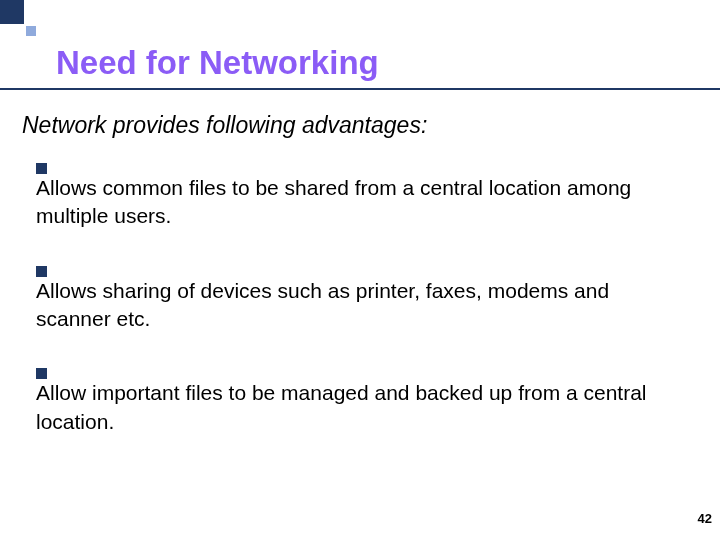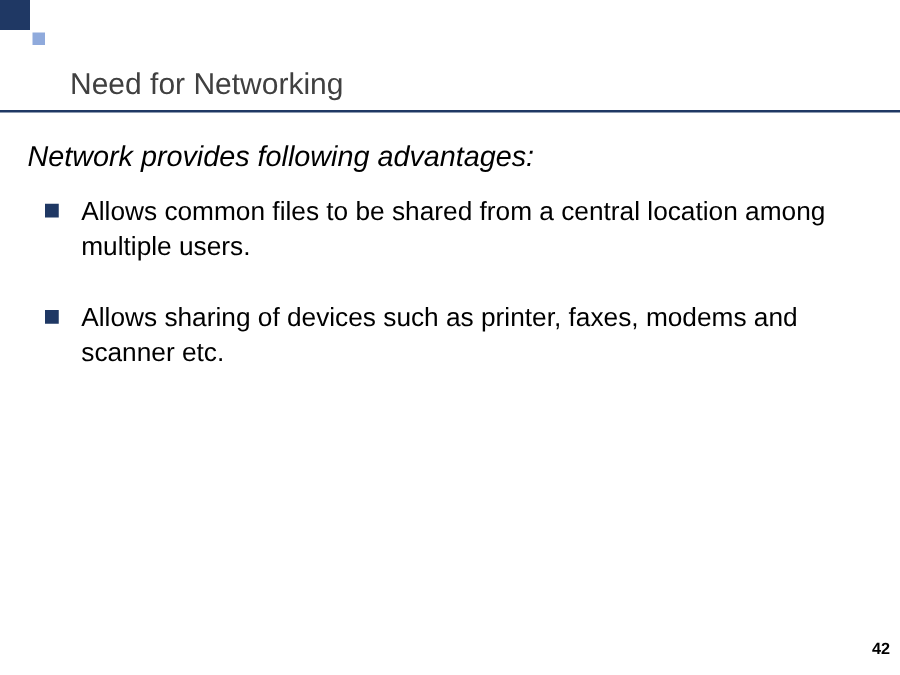--- a/index.html
+++ b/index.html
@@ -47,42 +47,43 @@
     left: 0;
     width: 720px;
     height: 48px;
     border-bottom: 2px solid #1f3864;
     box-sizing: border-box;
   }
   .title {
     position: absolute;
     left: 56px;
     bottom: 6px;
-    font-size: 24px;
-    font-weight: normal;
-    color: #404040;
+    font-size: 33px;
+    font-weight: bold;
+    color: #8b5cf6;
   }
   .intro {
     position: absolute;
     top: 112px;
     left: 22px;
     font-size: 23px;
     color: #000;
     font-style: italic;
   }
   .bullets {
     position: absolute;
     top: 156px;
     left: 36px;
     right: 40px;
   }
   .item {
     display: flex;
     align-items: flex-start;
     margin-bottom: 28px;
+    flex-direction: column;
   }
   .bullet-icon {
     flex: 0 0 auto;
     width: 11px;
     height: 11px;
     background: #1f3864;
     margin-top: 7px;
     margin-right: 18px;
   }
   .item-text {
@@ -117,17 +118,21 @@
 
   <div class="bullets">
     <div class="item">
       <div class="bullet-icon"></div>
       <div class="item-text">Allows common files to be shared from a central location among multiple users.</div>
     </div>
     <div class="item">
       <div class="bullet-icon"></div>
       <div class="item-text">Allows sharing of devices such as printer, faxes, modems and scanner etc.</div>
     </div>
+    <div class="item">
+      <div class="bullet-icon"></div>
+      <div class="item-text">Allow important files to be managed and backed up from a central location.</div>
+    </div>
   </div>
 
   <div class="page-num">42</div>
 
 </div>
 
 </body></html>

